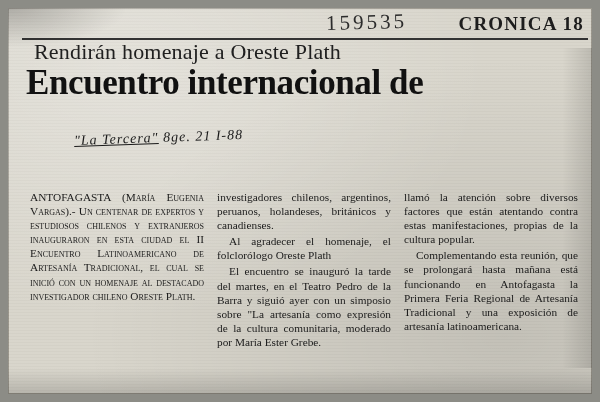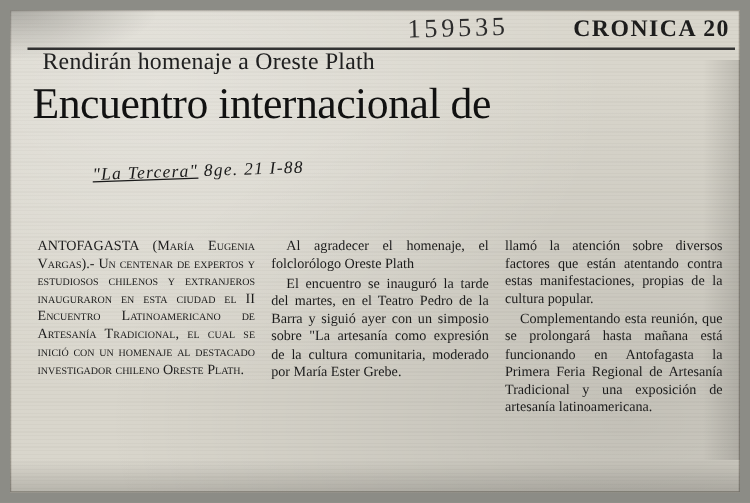--- a/index.html
+++ b/index.html
@@ -69,32 +69,32 @@
     top: 28px;
     height: 2px;
     background: #333;
   }
   
   .kicker {
     position: absolute;
     left: 26px;
     top: 31px;
     font-family: "Liberation Serif", serif;
-    font-size: 19px;
+    font-size: 22px;
     color: #202020;
     letter-spacing: 0.2px;
   }
   
   .headline {
     position: absolute;
     left: 18px;
     top: 54px;
     width: 556px;
     font-family: "Liberation Serif", serif;
-    font-weight: normal;
+    font-weight: bold;
     font-size: 35px;
     line-height: 41px;
     color: #111;
     letter-spacing: -0.4px;
   }
   .headline .l2 {
     display: block;
     margin-top: 18px;
   }
   
@@ -164,41 +164,42 @@
 </style>
 </head>
 <body>
 
 <div class="page">
   <div class="clipping">
     <div class="paper-texture"></div>
 
     <div class="masthead">
       <div class="stamp-number">159535</div>
-      <div class="masthead-title">CRONICA 20</div>
+      <div class="masthead-title">CRONICA 18</div>
       <div class="masthead-rule"></div>
     </div>
 
     <div class="kicker">Rendirán homenaje a Oreste Plath</div>
 
     <div class="headline">
       <span class="l1">Encuentro internacional de</span>
     </div>
 
     <div class="handwriting">
       <span class="hw-under">"La Tercera"</span>
       <span>8ge.</span>
       <span>21 I-88</span>
     </div>
 
     <div class="columns">
       <div class="col">
         <p class="lead">ANTOFAGASTA (María Eugenia Vargas).- Un centenar de expertos y estudiosos chilenos y extranjeros inauguraron en esta ciudad el II Encuentro Latinoamericano de Artesanía Tradicional, el cual se inició con un homenaje al destacado investigador chileno Oreste Plath.</p>
       </div>
       <div class="col">
+        <p>investigadores chilenos, argentinos, peruanos, holandeses, británicos y canadienses.</p>
         <p class="indent">Al agradecer el homenaje, el folclorólogo Oreste Plath</p>
         <p class="indent">El encuentro se inauguró la tarde del martes, en el Teatro Pedro de la Barra y siguió ayer con un simposio sobre "La artesanía como expresión de la cultura comunitaria, moderado por María Ester Grebe.</p>
       </div>
       <div class="col">
         <p>llamó la atención sobre diversos factores que están atentando contra estas manifestaciones, propias de la cultura popular.</p>
         <p class="indent">Complementando esta reunión, que se prolongará hasta mañana está funcionando en Antofagasta la Primera Feria Regional de Artesanía Tradicional y una exposición de artesanía latinoamericana.</p>
       </div>
     </div>
 
     <div class="smudge-top-left"></div>

